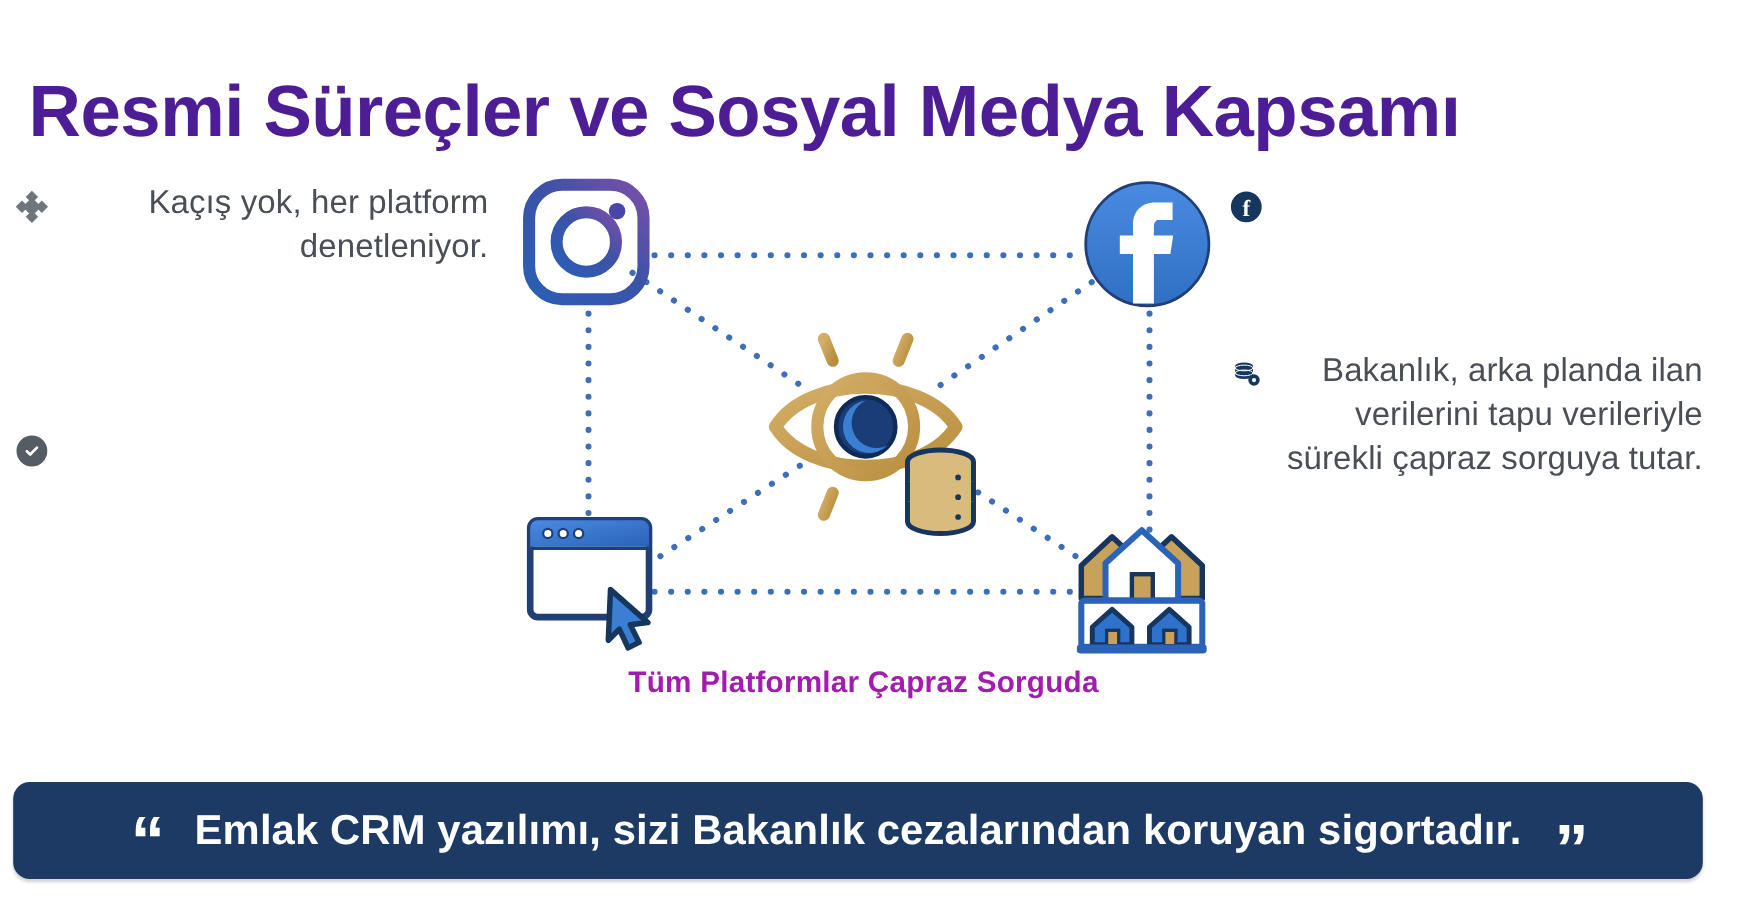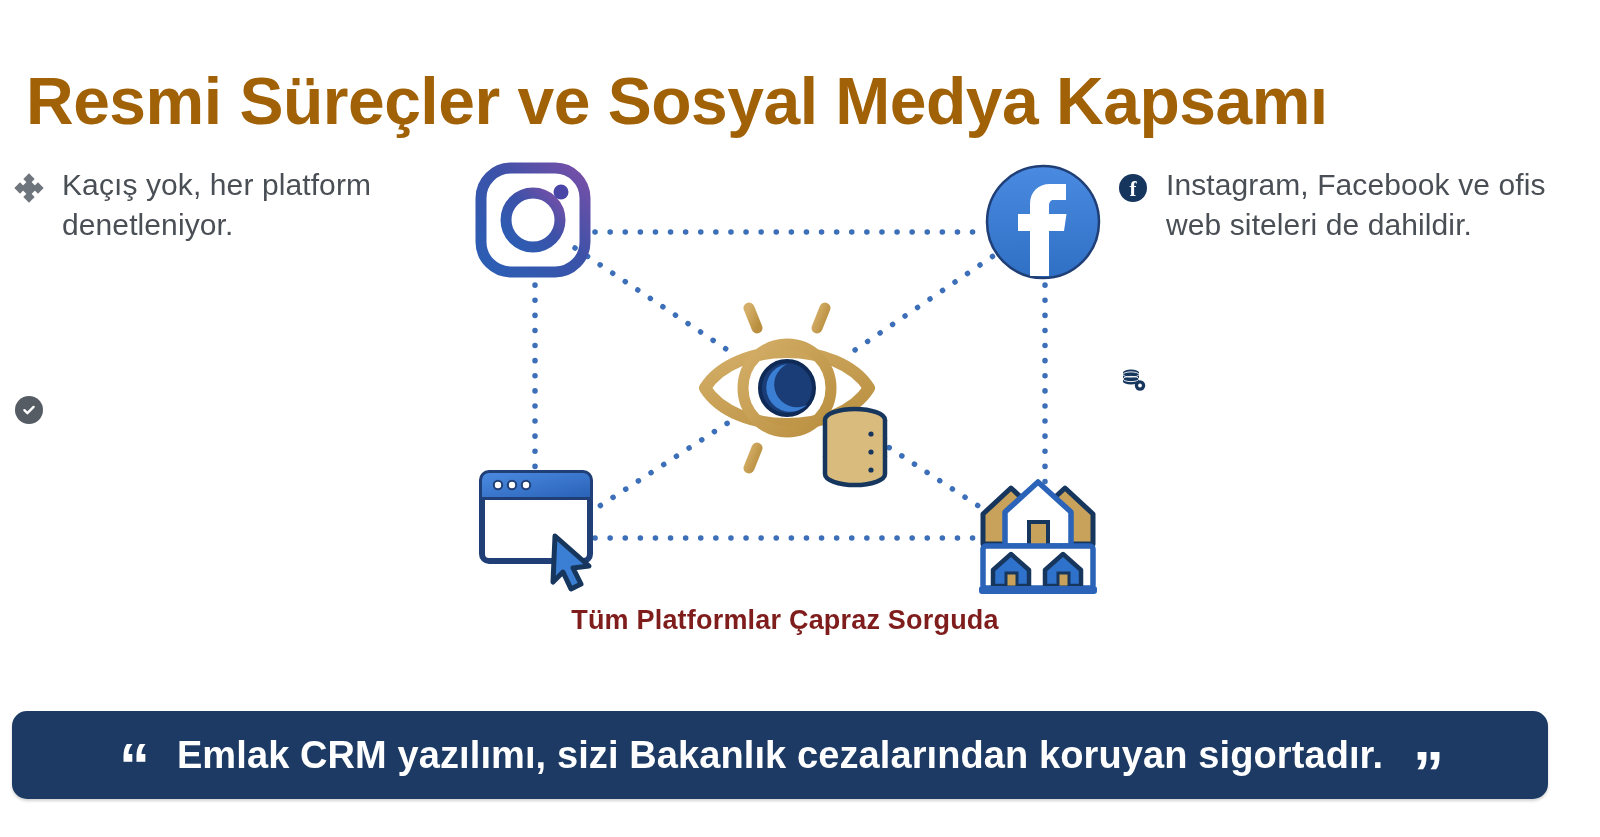--- a/index.html
+++ b/index.html
@@ -18,29 +18,30 @@
   
   #slide-title {
     position: absolute;
     left: 26px;
     top: 22px;
     width: 1540px;
     font-size: 66px;
     line-height: 1.08;
     font-weight: 700;
     letter-spacing: -0.5px;
-    color: #a16207;
+    color: #4c1d95;
     white-space: nowrap;
   }
 
   
   .side-col {
     position: absolute;
     top: 165px;
     width: 430px;
+    text-align: right;
   }
   #left-column  { left: 14px;  }
   #right-column { left: 1118px; }
 
   .bullet-row {
     display: flex;
     align-items: flex-start;
     gap: 18px;
   }
   #left-column  .bullet-row:first-child { margin-bottom: 142px; }
@@ -108,21 +109,21 @@
     height: 500px;
   }
   #diagram-svg { position: absolute; left: 0; top: 0; }
   #diagram-caption {
     position: absolute;
     left: 0; top: 455px;
     width: 660px;
     text-align: center;
     font-size: 27px;
     font-weight: 700;
-    color: #7f1d1d;
+    color: #a21caf;
     letter-spacing: 0.2px;
   }
 
   
   #quote-banner {
     position: absolute;
     left: 12px;
     top: 711px;
     width: 1536px;
     height: 88px;
@@ -185,37 +186,37 @@
 </div>
 
 <div class="side-col" id="right-column">
 
   <div class="bullet-row">
     <span class="bullet-icon">
       <span class="fb-badge">
           <span>f</span>
         </span>
     </span>
-    <span class="bullet-text">Instagram, Facebook ve ofis web siteleri de dahildir.</span>
   </div>
 
   <div class="bullet-row">
     <span class="bullet-icon">
       <svg width="28" height="28" viewBox="0 0 28 28" aria-hidden="true">
         <ellipse cx="12" cy="6.5" rx="8" ry="3" fill="#17365e"></ellipse>
         <rect x="4" y="6.5" width="16" height="4.5" fill="#17365e"></rect>
         <ellipse cx="12" cy="11" rx="8" ry="3" fill="#17365e"></ellipse>
         <rect x="4" y="11" width="16" height="4.5" fill="#17365e"></rect>
         <ellipse cx="12" cy="15.5" rx="8" ry="3" fill="#17365e"></ellipse>
         <ellipse cx="12" cy="8.5" rx="8" ry="2.6" fill="none" stroke="#ffffff" stroke-width="0.9"></ellipse>
         <ellipse cx="12" cy="13" rx="8" ry="2.6" fill="none" stroke="#ffffff" stroke-width="0.9"></ellipse>
         <circle cx="21" cy="19.5" r="5.2" fill="#17365e"></circle>
         <circle cx="21" cy="19.5" r="1.9" fill="#ffffff"></circle>
       </svg>
     </span>
+    <span class="bullet-text">Bakanlık, arka planda ilan verilerini tapu verileriyle sürekli çapraz sorguya tutar.</span>
   </div>
 
 </div>
 
 <div id="diagram">
 
   <svg id="diagram-svg" width="660" height="500" viewBox="0 0 660 500" aria-hidden="true">
     <defs>
       <linearGradient id="ig-grad" x1="0" y1="1" x2="1" y2="0">
         <stop offset="0%" stop-color="#2a5fb5"></stop>

